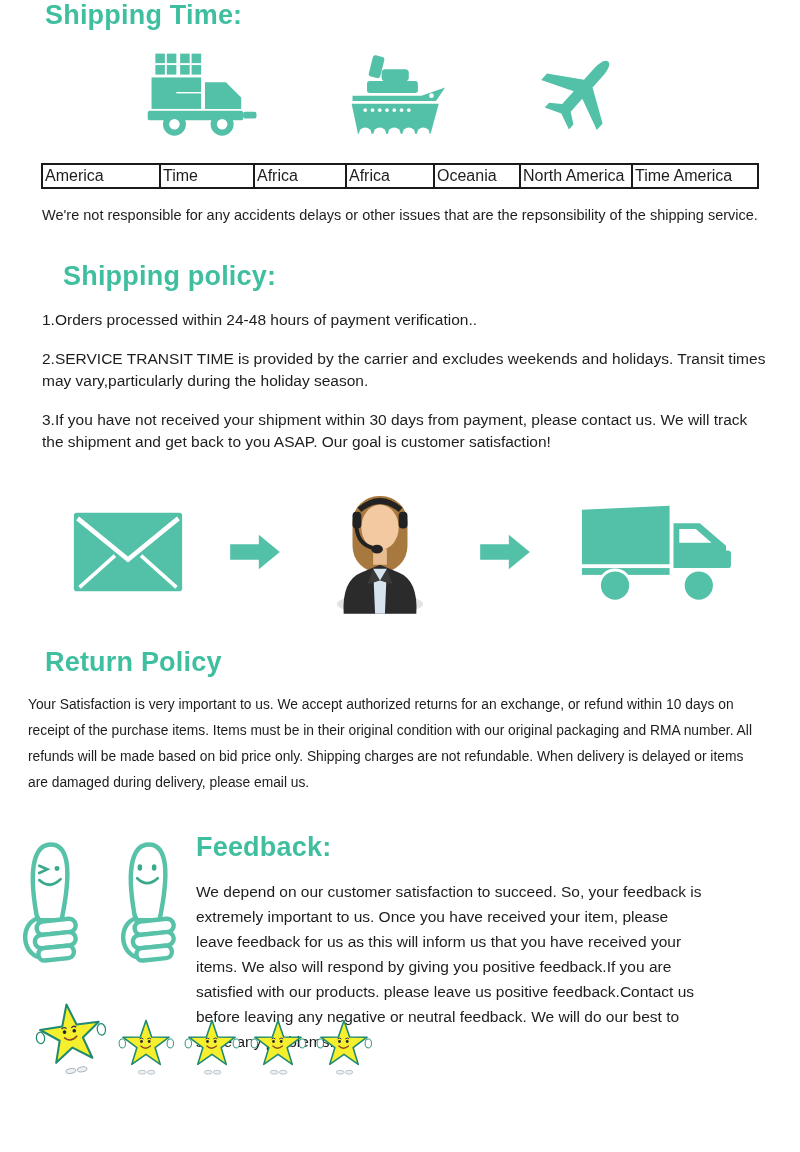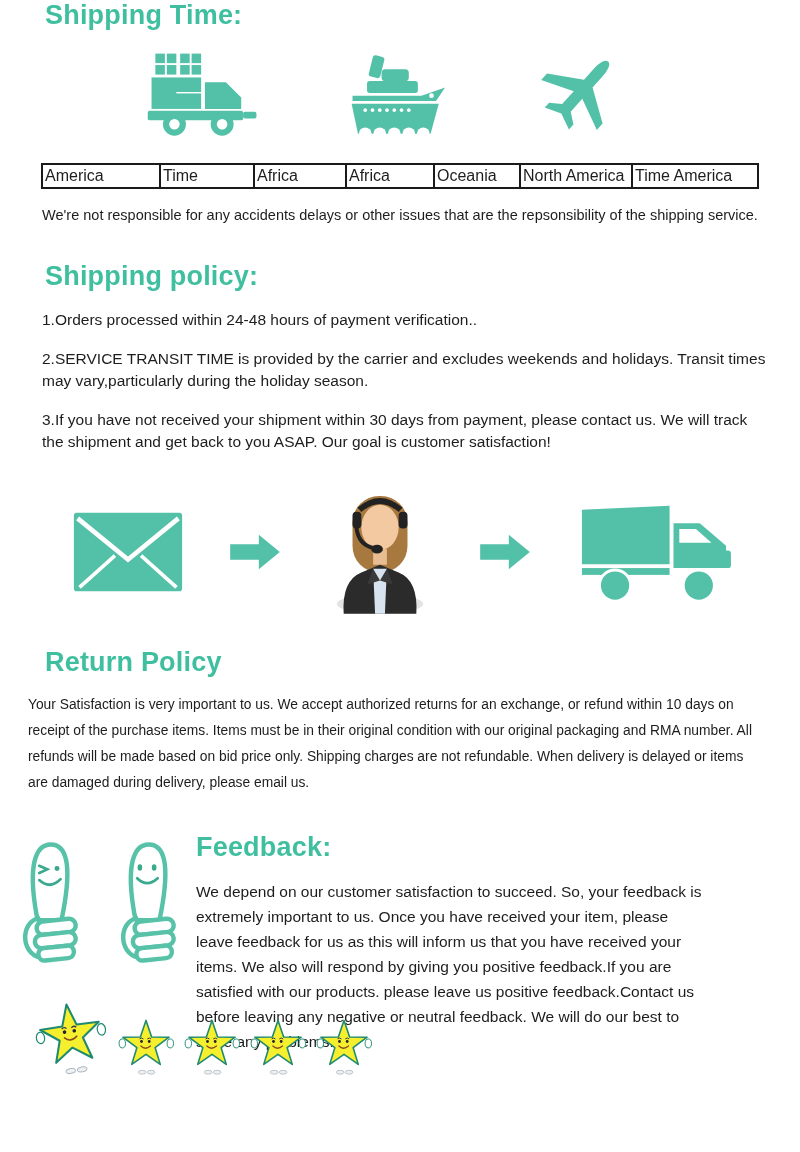--- a/index.html
+++ b/index.html
@@ -39,21 +39,21 @@
     white-space: nowrap;
     margin-left: 40px;
   }
   .disclaimer {
     margin: 18px 30px 0 30px;
     text-align: center;
     font-size: 14.5px;
   }
   
   .sp-section { margin-top: 38px; }
-  .sp-heading { margin-left: 45px; }
+  .sp-heading { margin-left: 63px; }
   .sp-items { margin: 14px 32px 0 42px; }
   .sp-items p { margin: 17px 0 1px 0; font-size: 15.5px; line-height: 22px; }
   
   .process-icons {
     display: flex; align-items: center;
     padding-left: 72px; gap: 46px;
     margin-top: 28px; height: 142px;
   }
   
   .rp-section { margin-top: 24px; }

